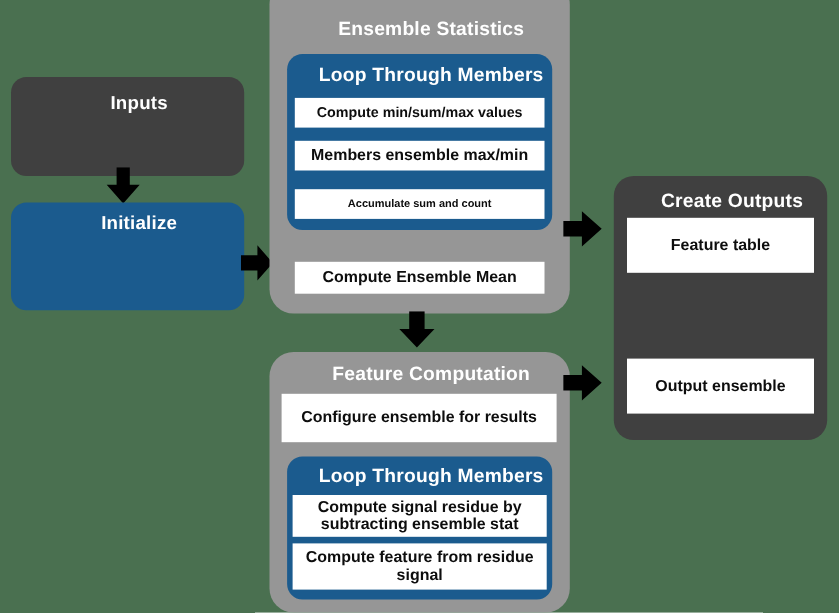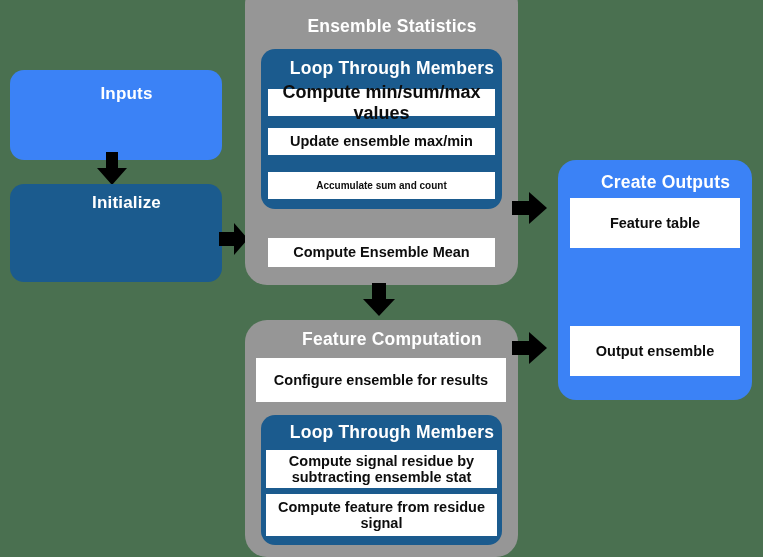--- a/index.html
+++ b/index.html
@@ -35,21 +35,21 @@
     color: #0d0d0d;
     font-weight: bold;
     display: flex;
     align-items: center;
     justify-content: center;
     text-align: center;
     line-height: 1.12;
   }
 
   
-  .cyan  { background: #3b82f6; }
+  .cyan  { background: #404040; }
   .navy  { background: #1b5b8e; }
   .gray  { background: #969696; }
 
   
   .arrow {
     position: absolute;
   }
   .arrow svg { display: block; }
 
   
@@ -58,21 +58,21 @@
 
   #initialize-group  { left: 10px;  top: 184px; width: 212px; height: 98px; border-radius: 14px; }
   #initialize-title  { margin-top: 9px;  font-size: 17px; }
   #initialize-item-0 { left: 10px;  top: 218px; width: 202px; height: 52px; font-size: 14.5px; padding: 0 6px; }
 
   #ensemble-stats-group { left: 245px; top: -18px; width: 273px; height: 303px; border-radius: 22px; }
   #ensemble-stats-title { margin-top: 34px; font-size: 17.5px; }
 
   #es-loop-group     { left: 261px; top: 49px;  width: 241px; height: 160px; border-radius: 14px; }
   #es-loop-title     { margin-top: 9px;  font-size: 17.5px; }
-  #es-loop-item-0    { left: 268px; top: 89px;  width: 227px; height: 27px; font-size: 18px; }
+  #es-loop-item-0    { left: 268px; top: 89px;  width: 227px; height: 27px; font-size: 13px; }
   #es-loop-item-1    { left: 268px; top: 128px; width: 227px; height: 27px; font-size: 14.5px; }
   #es-loop-item-2    { left: 268px; top: 172px; width: 227px; height: 27px; font-size: 10px; }
 
   #es-item-0         { left: 268px; top: 238px; width: 227px; height: 29px; font-size: 14.5px; }
 
   #feature-comp-group { left: 245px; top: 320px; width: 273px; height: 237px; border-radius: 22px; }
   #feature-comp-title { margin-top: 9px;  font-size: 17.5px; }
   #fc-item-0          { left: 256px; top: 358px; width: 250px; height: 44px; font-size: 14.5px; }
 
   #fc-loop-group     { left: 261px; top: 415px; width: 241px; height: 130px; border-radius: 14px; }
@@ -119,21 +119,21 @@
   </div>
 
   <div class="group gray" id="ensemble-stats-group">
     <div class="group-title" id="ensemble-stats-title">Ensemble Statistics</div>
   </div>
 
   <div class="group navy" id="es-loop-group">
     <div class="group-title" id="es-loop-title">Loop Through Members</div>
   </div>
   <div class="leaf" id="es-loop-item-0">Compute min/sum/max values</div>
-  <div class="leaf" id="es-loop-item-1">Update ensemble max/min</div>
+  <div class="leaf" id="es-loop-item-1">Members ensemble max/min</div>
   <div class="leaf" id="es-loop-item-2">Accumulate sum and count</div>
 
   <div class="leaf" id="es-item-0">Compute Ensemble Mean</div>
 
   <div class="arrow" id="arrow-ensemble-createoutputs">
     <svg width="36" height="36" viewBox="0 0 36 36" aria-hidden="true">
       <polygon points="0,11 17,11 17,2 35,18 17,34 17,25 0,25" fill="#000000"></polygon>
     </svg>
   </div>
 

